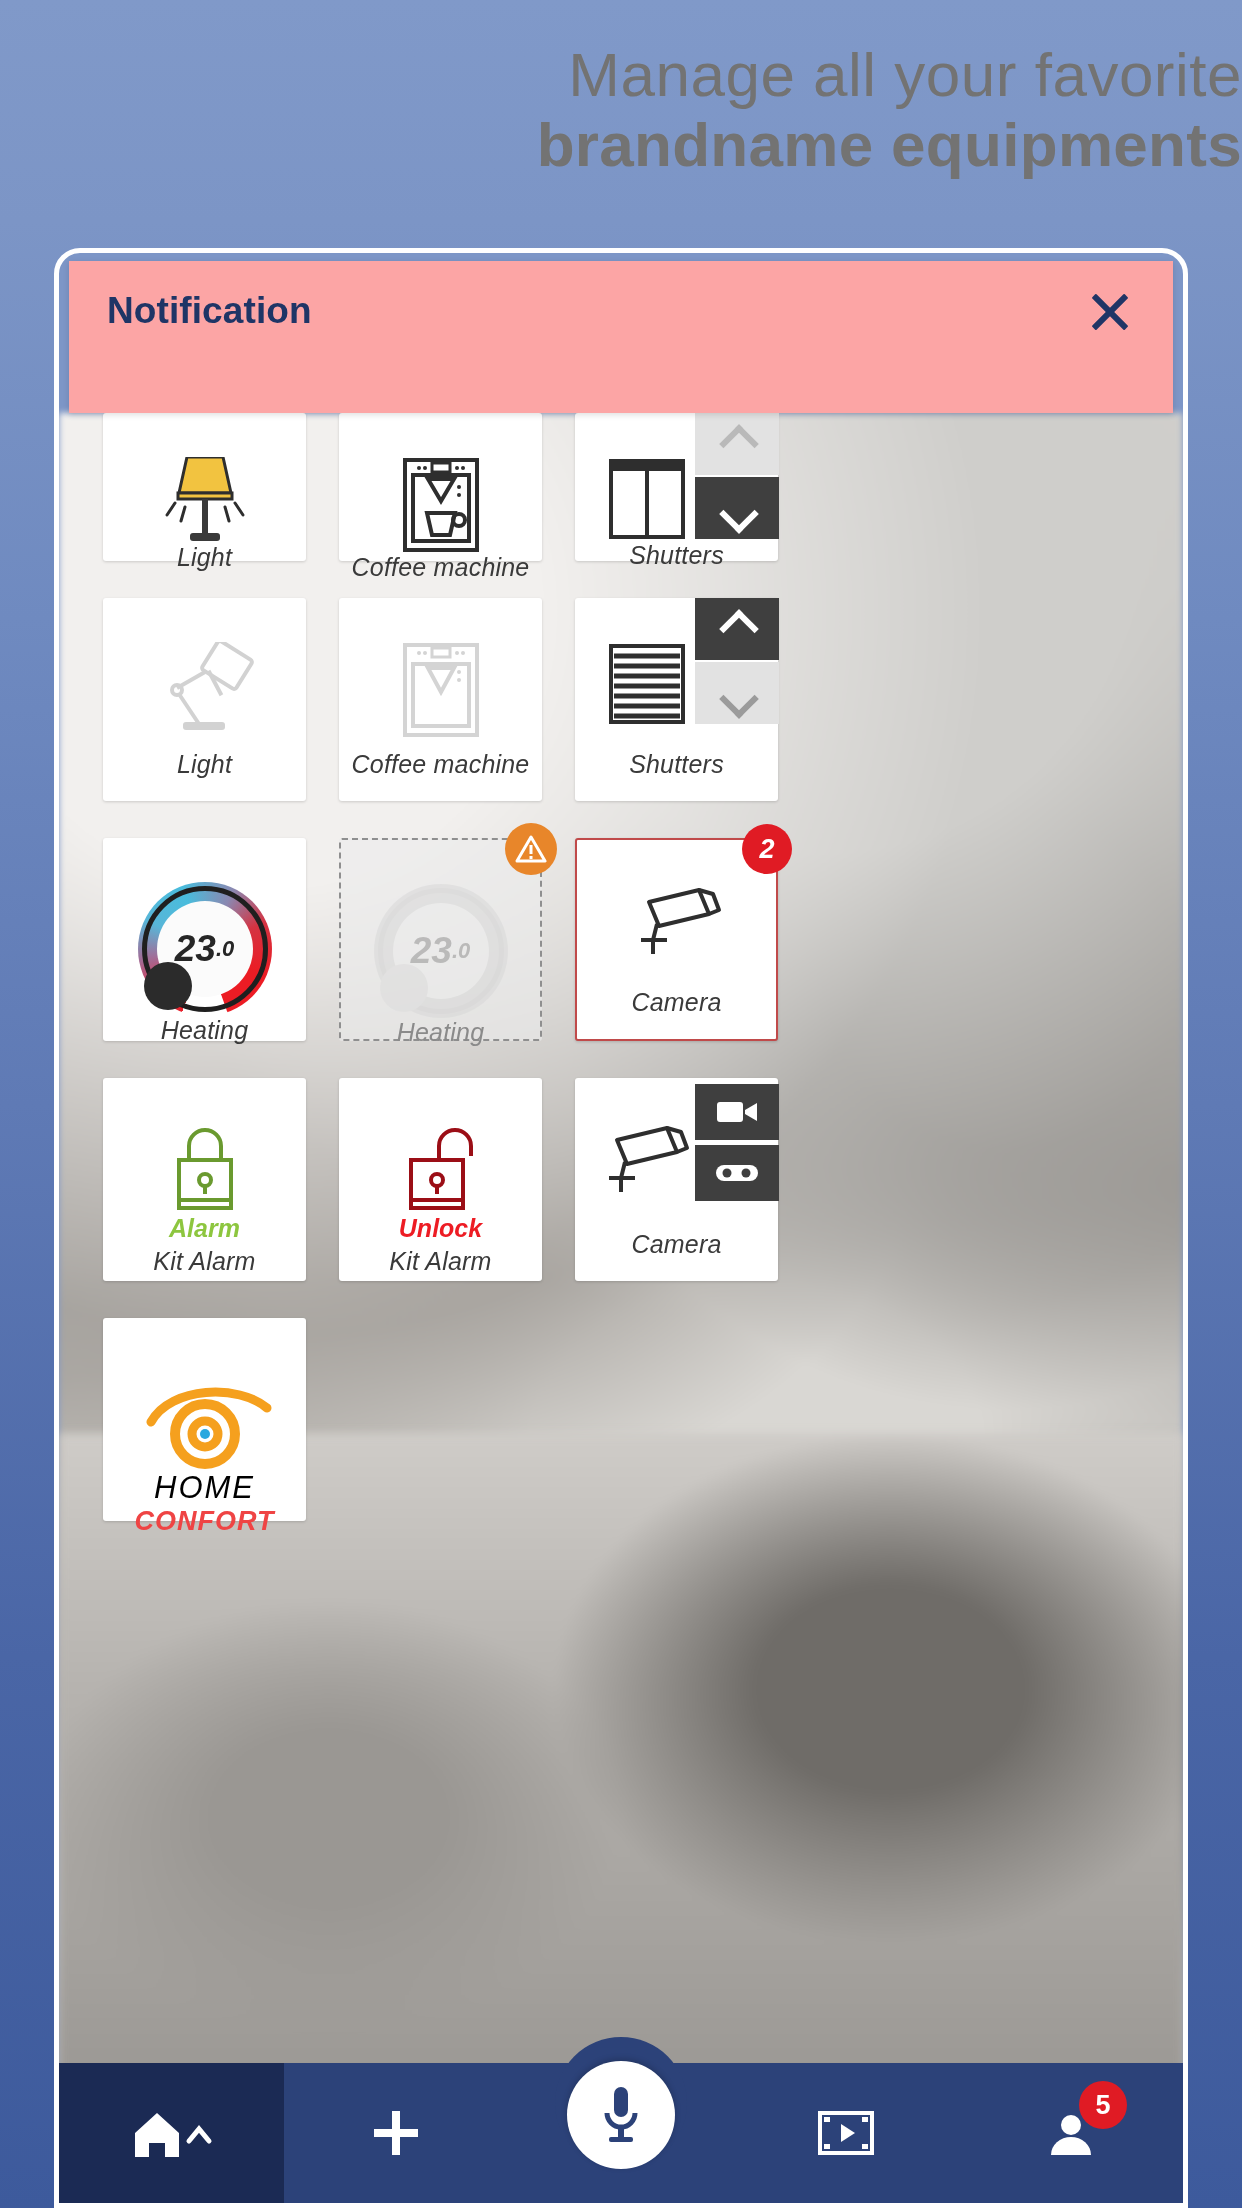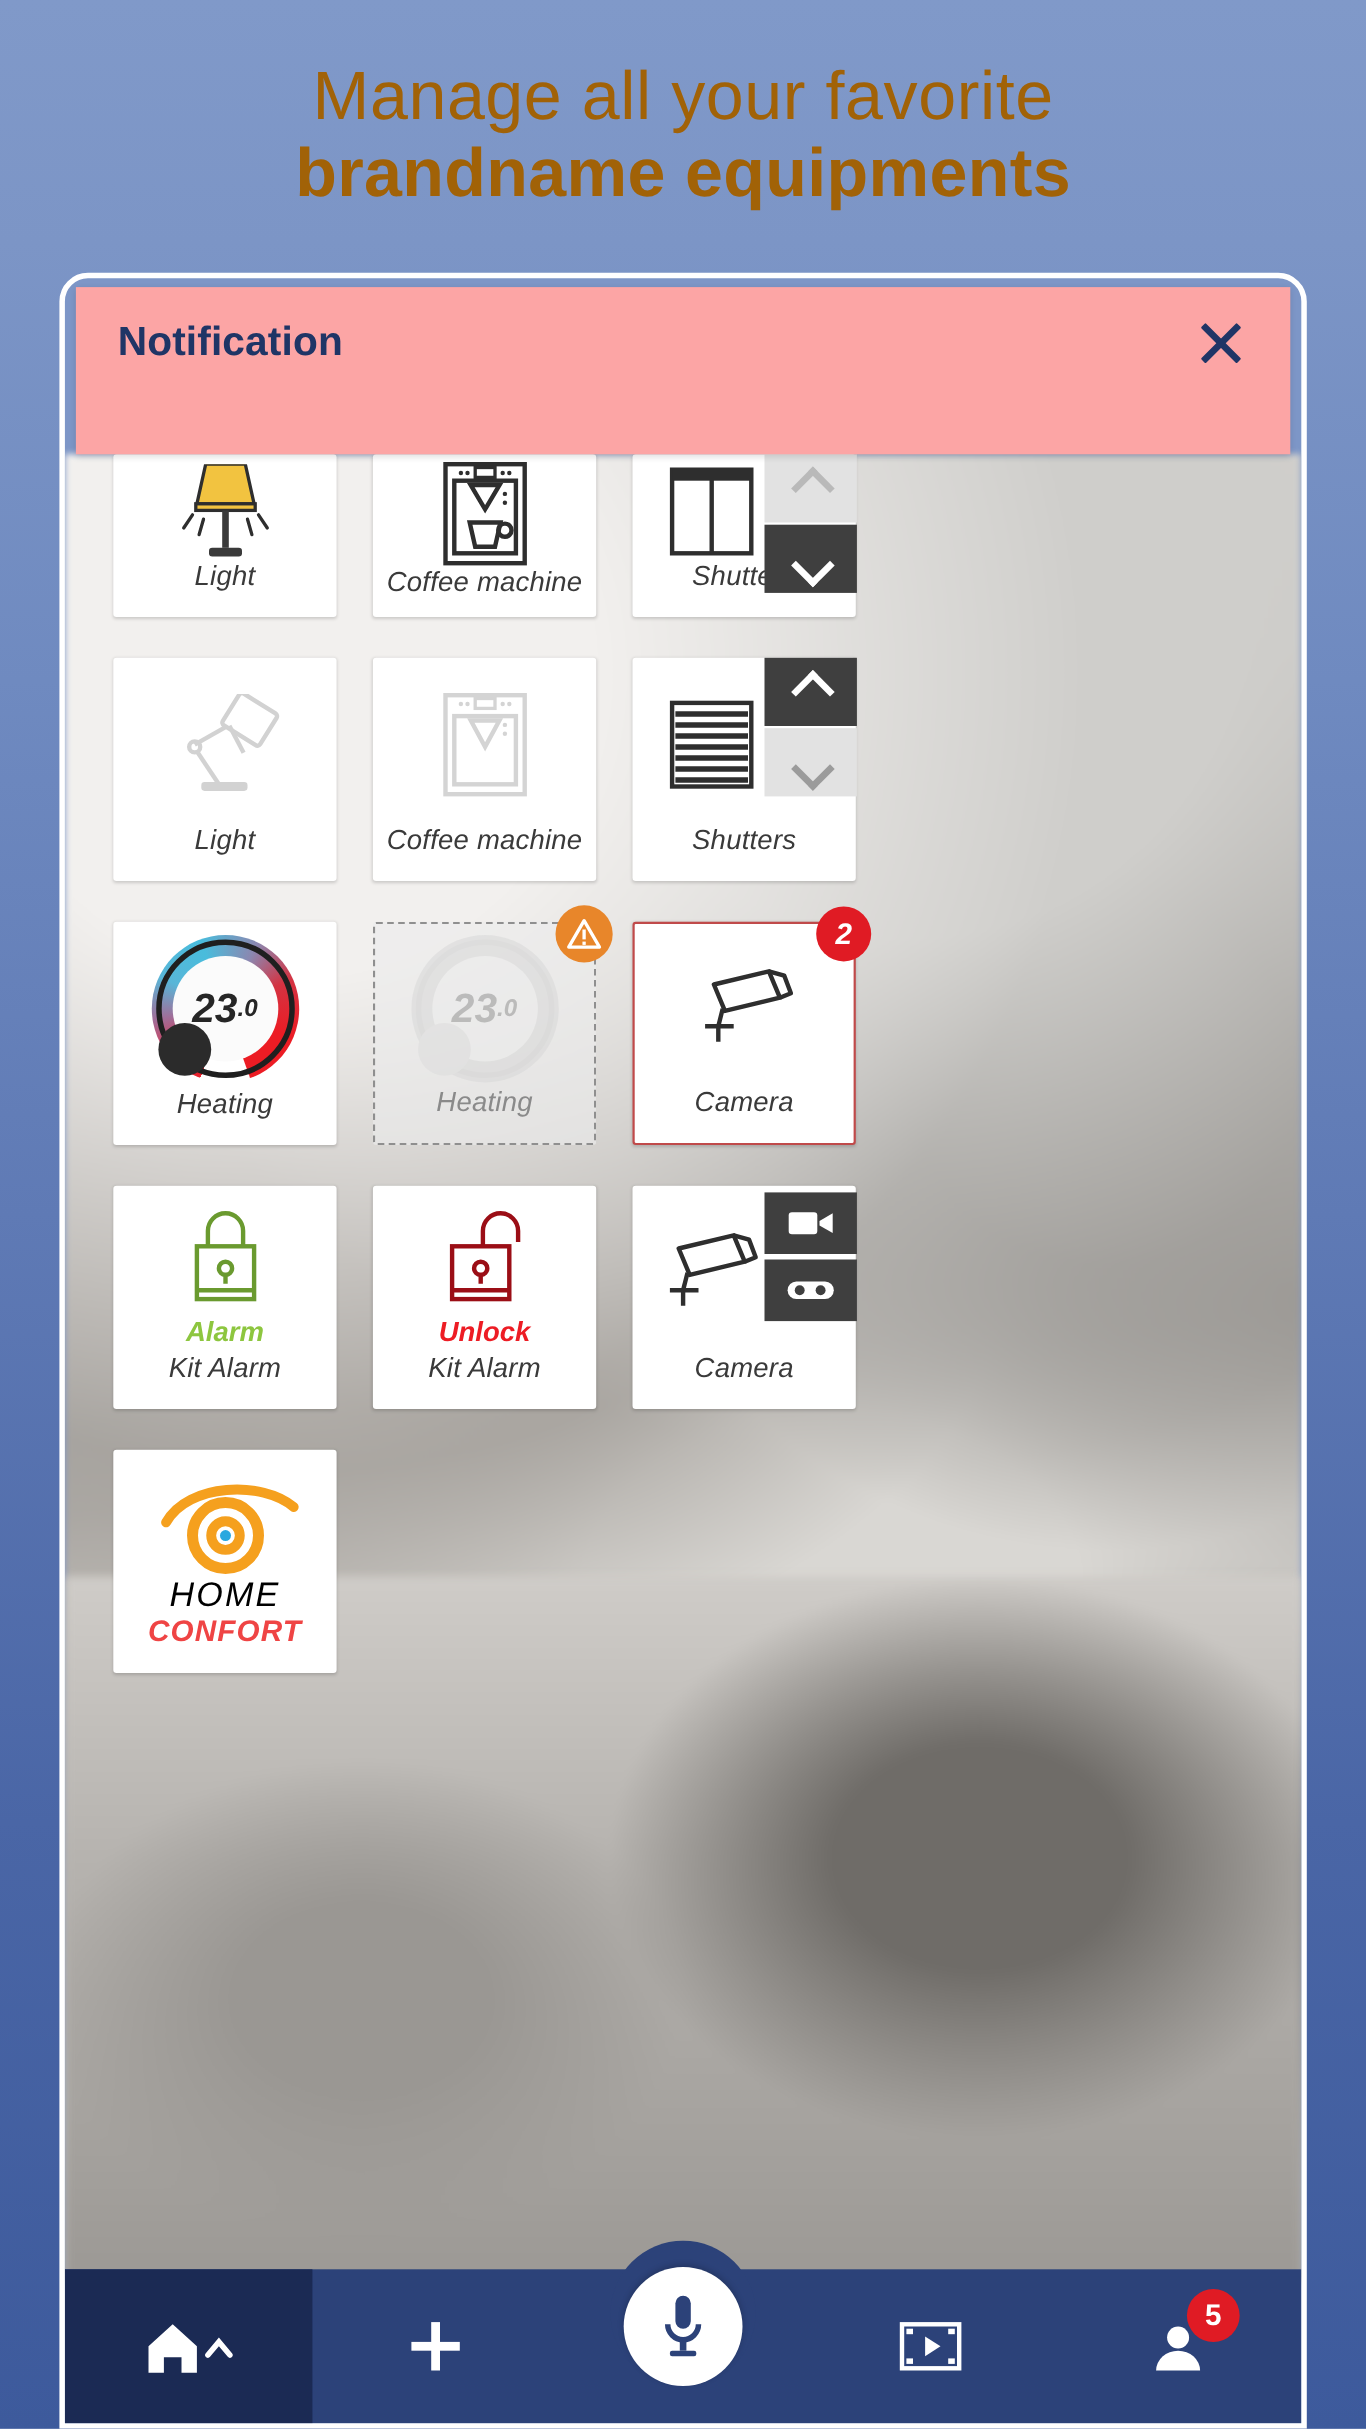--- a/index.html
+++ b/index.html
@@ -4,23 +4,23 @@
 <style>
   * { margin:0; padding:0; box-sizing:border-box; }
   html,body { width:1242px; height:2208px; overflow:hidden; }
   body {
     font-family:"Liberation Sans", sans-serif;
     background:linear-gradient(180deg,#8099c9 0%, #7c95c6 10%, #6f8ac0 28%, #5f7ab5 50%, #4a66a6 75%, #3d5a9c 100%);
     position:relative;
   }
 
   
-  .promo { position:absolute; top:13px; left:0; width:1242px; height:248px;
-           display:flex; flex-direction:column; align-items:center; justify-content:flex-start;
-           padding-top:42px; color:#a16207; text-align:center; }
+  .promo { position:absolute; top:0; left:0; width:1242px; height:248px;
+           display:flex; flex-direction:column; align-items:flex-end; justify-content:flex-start;
+           padding-top:42px; color:#737373; text-align:center; }
   .promo-l1 { font-size:62px; font-weight:300; letter-spacing:0.5px; line-height:1.06; }
   .promo-l2 { font-size:62px; font-weight:700; letter-spacing:0.3px; line-height:1.18; }
 
   
   .phone { position:absolute; left:54px; top:248px; width:1134px; height:1960px;
            border:5px solid #ffffff; border-top-left-radius:26px; border-top-right-radius:26px;
            background:#7d96c7; overflow:hidden; }
   .screen { position:absolute; inset:0; overflow:hidden; }
 
   
@@ -59,21 +59,21 @@
 
   
   .grid { position:absolute; left:0; top:160px; width:100%; height:1660px;
           padding:0 44px; display:flex; flex-direction:column; gap:37px; z-index:10; }
   .row { display:flex; gap:33px; }
   .cell { width:203px; flex:0 0 203px; }
   .card { width:203px; height:203px; background:#fff; border-radius:3px;
           box-shadow:0 1px 3px rgba(0,0,0,.16); position:relative;
           display:flex; flex-direction:column; align-items:center; justify-content:flex-start;
           overflow:visible;font-style:italic; }
-  .card .icon-wrap { flex:1; display:flex; align-items:center; justify-content:center; width:100%; padding-top:6px; }
+  .card .icon-wrap { flex:1; display:flex; align-items:flex-start; justify-content:center; width:100%; padding-top:6px;margin-top:38px; }
   .card .label { font-size:25px; color:#3a3a3a; padding-bottom:22px; letter-spacing:.2px; }
   .card .state { font-size:25px; font-weight:700; padding-bottom:4px; }
   .state.lock { color:#8dc63f; } .state.unlock { color:#ed1c24; }
 
   
   .row-clipped .card { height:148px; margin-top:0; }
 
   
   .shutter { position:relative; }
   .shutter .btns { position:absolute; right:-1px; top:0; width:84px; display:flex; flex-direction:column; gap:2px; }

